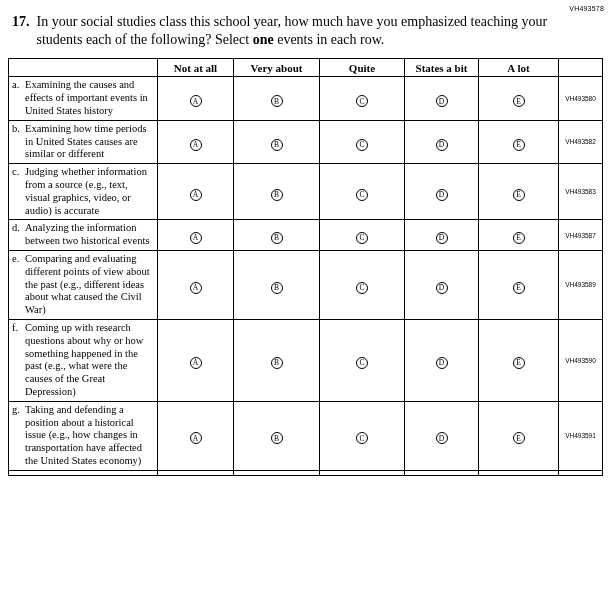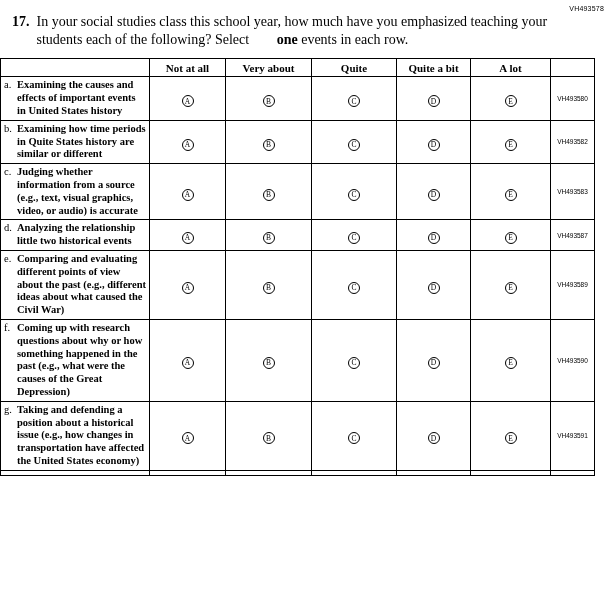--- a/index.html
+++ b/index.html
@@ -23,23 +23,24 @@
     display: flex;
     margin: 13px 40px 9px 12px;
     font-size: 14px;
     line-height: 1.3;
   }
   .qnum {
     font-weight: bold;
     margin-right: 7px;
     white-space: nowrap;
   }
-  .qtext .bold { font-weight: bold; margin-left: 24px; }
+  .qtext .bold { font-weight: bold; }
   table.survey {
     border-collapse: collapse;
+    margin-left: 8px;
     width: 594px;
     table-layout: fixed;
     border-radius: 30px;
   }
   table.survey td, table.survey th {
     border: 1px solid #000;
     padding: 2px 3px;
     vertical-align: middle;
   }
   th.col-header {
@@ -50,21 +51,21 @@
     padding: 2px 1px;
   }
   td.label-cell {
     vertical-align: top;
     font-size: 10.5px;
     line-height: 1.22;
     padding: 1px 2px 2px 2px;
   }
   .label-flex { display: flex; }
   .row-letter { width: 13px; flex: 0 0 13px; }
-  .row-text { flex: 1; font-weight: bold; }
+  .row-text { flex: 1; }
   td.circle-cell { text-align: center; }
   .circle {
     display: inline-flex;
     align-items: center;
     justify-content: center;
     width: 12px; height: 12px;
     border: 1px solid #000;
     border-radius: 50%;
     font-size: 7.5px;
     line-height: 1;
@@ -97,21 +98,21 @@
       <col style="width:74px">
       <col style="width:80px">
       <col style="width:44px">
   </colgroup>
   <tbody>
       <tr>
     <th class="col-header"></th>
     <th class="col-header">Not at all</th>
     <th class="col-header">Very about</th>
     <th class="col-header">Quite</th>
-    <th class="col-header">Quite a bit</th>
+    <th class="col-header">States a bit</th>
     <th class="col-header">A lot</th>
     <th class="col-header"></th>
   </tr>
 
   <tr>
     <td class="label-cell">
       <div class="label-flex">
         <span class="row-letter">a.</span>
         <span class="row-text">Examining the causes and effects of important events in United States history</span>
       </div>
@@ -121,21 +122,21 @@
     <td class="circle-cell"><span class="circle">C</span></td>
     <td class="circle-cell"><span class="circle">D</span></td>
     <td class="circle-cell"><span class="circle">E</span></td>
     <td class="code-cell">VH493580</td>
   </tr>
 
   <tr>
     <td class="label-cell">
       <div class="label-flex">
         <span class="row-letter">b.</span>
-        <span class="row-text">Examining how time periods in Quite States history are similar or different</span>
+        <span class="row-text">Examining how time periods in United States causes are similar or different</span>
       </div>
     </td>
     <td class="circle-cell"><span class="circle">A</span></td>
     <td class="circle-cell"><span class="circle">B</span></td>
     <td class="circle-cell"><span class="circle">C</span></td>
     <td class="circle-cell"><span class="circle">D</span></td>
     <td class="circle-cell"><span class="circle">E</span></td>
     <td class="code-cell">VH493582</td>
   </tr>
 
@@ -151,21 +152,21 @@
     <td class="circle-cell"><span class="circle">C</span></td>
     <td class="circle-cell"><span class="circle">D</span></td>
     <td class="circle-cell"><span class="circle">E</span></td>
     <td class="code-cell">VH493583</td>
   </tr>
 
   <tr>
     <td class="label-cell">
       <div class="label-flex">
         <span class="row-letter">d.</span>
-        <span class="row-text">Analyzing the relationship little two historical events</span>
+        <span class="row-text">Analyzing the information between two historical events</span>
       </div>
     </td>
     <td class="circle-cell"><span class="circle">A</span></td>
     <td class="circle-cell"><span class="circle">B</span></td>
     <td class="circle-cell"><span class="circle">C</span></td>
     <td class="circle-cell"><span class="circle">D</span></td>
     <td class="circle-cell"><span class="circle">E</span></td>
     <td class="code-cell">VH493587</td>
   </tr>
 

